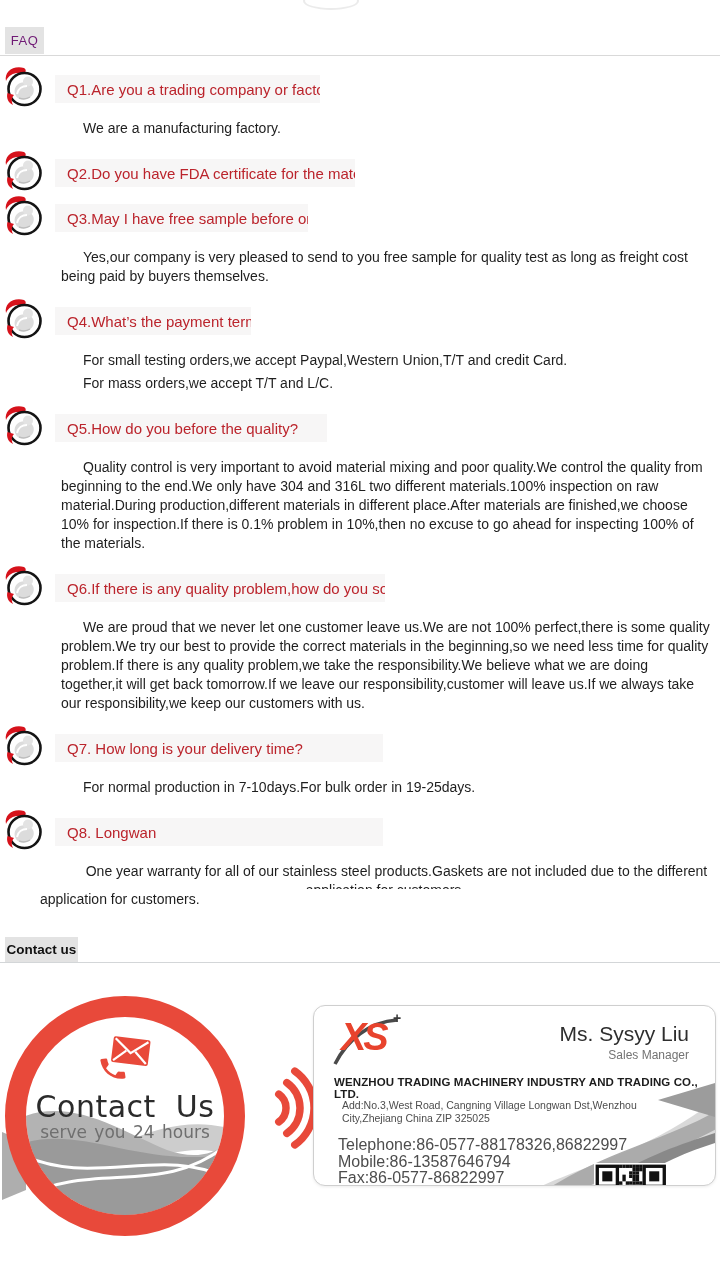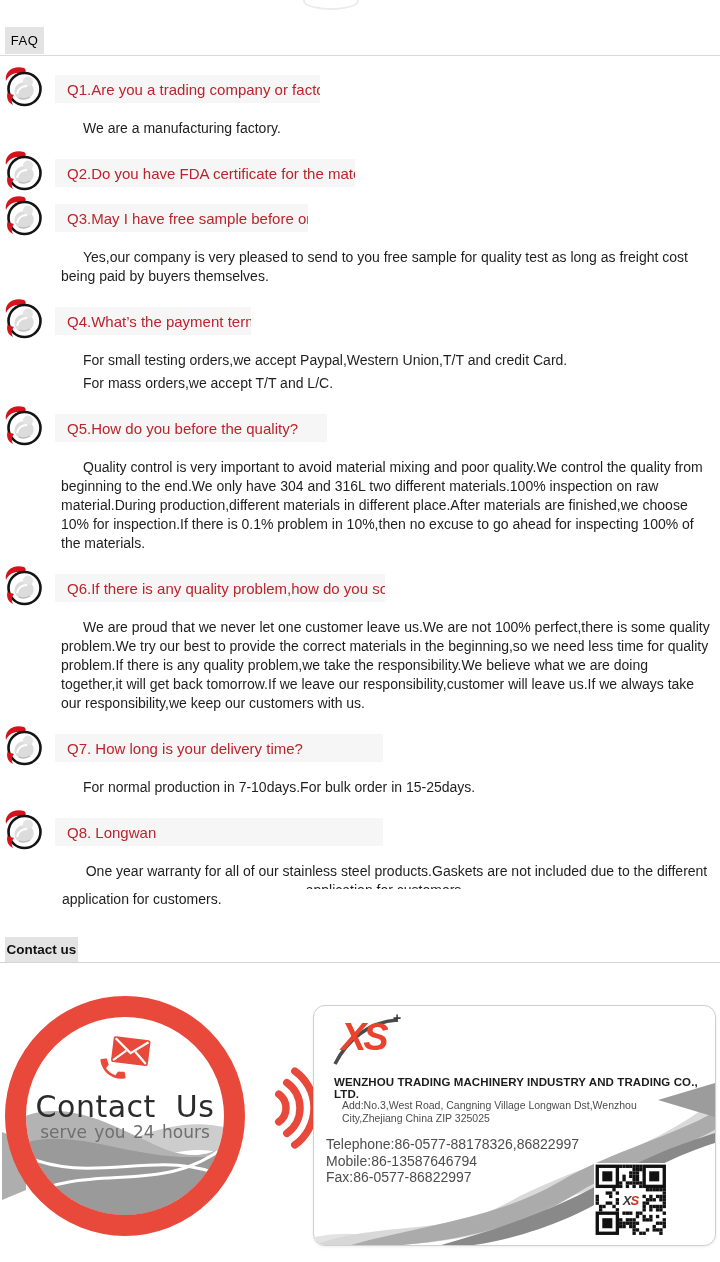--- a/index.html
+++ b/index.html
@@ -3,21 +3,21 @@
 <meta charset="utf-8">
 <style>
   html,body{margin:0;padding:0;background:#fff;}
   .page{position:relative;width:720px;height:1262px;background:#fff;overflow:hidden;
         font-family:"Liberation Sans",sans-serif;}
   
   .top-artifact{position:absolute;left:303px;top:-8px;width:52px;height:14px;border:2px solid #dadada;
         border-radius:50%;opacity:.55;}
   
   .tab{position:absolute;background:var(--tab_bg,#e3e3e3);display:flex;align-items:center;justify-content:center;
-       color:#000000;}
+       color:#701a75;}
   #faq-tab{left:5px;top:27px;width:39px;height:27px;font-size:13px;letter-spacing:.5px;}
   #contact-tab{left:5px;top:937px;width:73px;height:25px;font-size:13.5px;font-weight:bold;color:#101010;}
   .rule{position:absolute;left:0;right:0;height:1px;background:#d9d9d9;}
   #rule1{top:55px;}
   #rule2{top:962px;background:#d3d6d8;}
   
   #faq-list{position:absolute;left:0;top:65px;width:720px;}
   .item{margin-bottom:1px;}
   .qrow{display:flex;align-items:flex-start;margin-left:3px;}
   .mascot{width:40px;height:44px;flex:none;}
@@ -28,45 +28,45 @@
   .item:nth-child(2) .qbar{width:300px}
   .item:nth-child(3) .qbar{width:253px}
   .item:nth-child(4) .qbar{width:196px}
   .item:nth-child(5) .qbar{width:272px}
   .item:nth-child(6) .qbar{width:330px}
   .item:nth-child(7) .qbar{width:328px}
   .item:nth-child(8) .qbar{width:328px}
   .answer{padding:6px 6px 6px 57px;color:var(--text_dark,#1e1e1e);font-size:14px;line-height:19px;}
   .answer p{margin:4px;text-indent:22px;}
   .answer.clip{max-height:31px;overflow:hidden;padding-bottom:0;text-align:center;}
-  .seam{padding-left:62px;font-size:14px;line-height:19px;color:var(--text_dark,#1e1e1e);margin:1px 0 6px;}
+  .seam{padding-left:40px;font-size:14px;line-height:19px;color:var(--text_dark,#1e1e1e);margin:1px 0 6px;}
   
   #badge-svg{position:absolute;left:2px;top:992px;width:246px;height:246px;}
   #badge-title{position:absolute;left:12px;top:1089px;width:226px;text-align:center;
         font-family:"DejaVu Sans",sans-serif;font-size:30px;color:#2b2b2b;letter-spacing:.5px;word-spacing:10px;}
   #badge-sub{position:absolute;left:12px;top:1122px;width:226px;text-align:center;
         font-family:"DejaVu Sans",sans-serif;font-size:17px;color:#6f6f6f;word-spacing:2px;}
   #signal-svg{position:absolute;left:267px;top:1061px;width:46px;height:94px;}
   
-  #card{position:absolute;left:313px;top:1005px;width:403px;height:241px;background:#fff;
+  #card{position:absolute;left:313px;top:1005px;width:403px;height:181px;background:#fff;
         border:1px solid #cfcfcf;border-radius:12px;box-sizing:border-box;overflow:hidden;
         box-shadow:0 1px 3px rgba(0,0,0,.08);}
   #ribbons{position:absolute;left:0;top:0;width:403px;height:241px;z-index:0;}
   .card-el{position:absolute;z-index:1;}
   #logo{left:17px;top:6px;width:78px;height:56px;}
   #logo .letters{position:absolute;left:10px;top:4px;font-weight:bold;font-style:italic;
         font-size:38px;color:var(--logo_red,#e8432d);letter-spacing:-3px;}
   #logo svg{position:absolute;left:0;top:0;}
   #person{right:26px;top:16px;text-align:right;}
   #person .name{font-size:21px;color:#2e2e2e;}
   #person .title{font-size:12px;color:#737373;margin-top:2px;}
   #company{left:20px;top:70px;width:372px;font-size:11.5px;font-weight:bold;color:#1c1c1c;letter-spacing:.1px;}
   .addr{left:28px;width:300px;font-size:10.5px;color:#4d4d4d;line-height:13px;}
   #addr1{top:93px;} #addr2{top:106px;}
-  .contact-line{left:12px;font-size:14px;color:#4d4d4d;}
+  .contact-line{left:24px;font-size:16px;color:#4d4d4d;}
   #tel{top:130px;} #mob{top:147px;} #fax{top:163px;}
   #qr-wrap{left:280px;top:157px;width:74px;height:74px;background:#fff;z-index:2;}
   #qr-logo{position:absolute;left:26px;top:26px;width:22px;height:22px;background:#fff;z-index:3;
         display:flex;align-items:center;justify-content:center;font-weight:bold;font-style:italic;font-size:13px;}
   #qr-logo .x{color:#3b3b3b;} #qr-logo .s{color:#d03025;margin-left:-1px;}
 </style>
 </head>
 <body>
 
 <div class="page">
@@ -184,21 +184,21 @@
  <circle cx="21.5" cy="24" r="16" fill="#fff" stroke="#141414" stroke-width="2.6"></circle>
  <path d="M4.5 28 C3 33 5.5 38 10 40 C8 36 8.6 32.5 11 30 Z" fill="var(--mascot_red,#d6121b)"></path>
  <path d="M13 31 C10 26 12 20 17 18 C22 16 28 18 30 22 C32 26 30 31 26 33 C22 35 15 35 13 31 Z" fill="#dcdcdc"></path>
  <circle cx="25" cy="16.5" r="5" fill="#e3e3e3"></circle>
  <path d="M14 29 C15 24 19 21 24 21" stroke="#fff" stroke-width="2" fill="none"></path>
  <path d="M16 33 C20 34.5 24 34 27 32" stroke="#bdbdbd" stroke-width="1.5" fill="none"></path>
 </svg></span>
           <div class="qbar">Q7. How long is your delivery time?</div>
         </div>
         <div class="answer">
-          <p>For normal production in 7-10days.For bulk order in 15-25days.</p>
+          <p>For normal production in 7-10days.For bulk order in 19-25days.</p>
         </div>
       </div>
       <div class="item">
         <div class="qrow">
           <span class="mascot"><svg width="40" height="44" viewBox="0 0 40 44">
  <path d="M21 3 C10 0 1 7 3 16 C6 9 13 7 19 8.5 C23 9 24 4.5 21 3 Z" fill="var(--mascot_red,#d6121b)"></path>
  <circle cx="21.5" cy="24" r="16" fill="#fff" stroke="#141414" stroke-width="2.6"></circle>
  <path d="M4.5 28 C3 33 5.5 38 10 40 C8 36 8.6 32.5 11 30 Z" fill="var(--mascot_red,#d6121b)"></path>
  <path d="M13 31 C10 26 12 20 17 18 C22 16 28 18 30 22 C32 26 30 31 26 33 C22 35 15 35 13 31 Z" fill="#dcdcdc"></path>
  <circle cx="25" cy="16.5" r="5" fill="#e3e3e3"></circle>
@@ -258,20 +258,24 @@
       <path d="M30 241 C100 220 180 214 245 176 C300 144 360 130 404 104 L404 122 C362 146 305 160 255 192 C195 228 110 240 50 241 Z" fill="#a9a9a9" opacity="0.95"></path>
       <path d="M120 241 C190 222 250 200 300 170 C340 146 380 134 404 126 L404 136 C378 144 342 158 308 182 C260 216 190 238 140 241 Z" fill="#898989"></path>
       <path d="M404 76 L404 112 L344 94 Z" fill="#9c9c9c"></path>
     </svg>
     <div class="card-el" id="logo">
       <svg width="78" height="56" viewBox="0 0 78 56">
         <path d="M4 52 C16 28 38 10 66 8" stroke="#4a4a4a" stroke-width="3.5" fill="none"></path>
       </svg>
       <span class="letters"><span>X</span><span>S</span></span>
       <span style="position:absolute;left:62px;top:-2px;color:#3a3a3a;font-weight:bold;font-size:14px;">+</span>
+    </div>
+    <div class="card-el" id="person">
+      <div class="name">Ms. Sysyy Liu</div>
+      <div class="title">Sales Manager</div>
     </div>
     <div class="card-el" id="company">WENZHOU TRADING MACHINERY INDUSTRY AND TRADING CO., LTD.</div>
     <div class="card-el addr" id="addr1">Add:No.3,West Road, Cangning Village Longwan Dst,Wenzhou</div>
     <div class="card-el addr" id="addr2">City,Zhejiang China ZIP 325025</div>
     <div class="card-el contact-line" id="tel">Telephone:86-0577-88178326,86822997</div>
     <div class="card-el contact-line" id="mob">Mobile:86-13587646794</div>
     <div class="card-el contact-line" id="fax">Fax:86-0577-86822997</div>
     <div class="card-el" id="qr-wrap">
       <svg id="qr-svg" width="74" height="74" viewBox="0 0 74 74">
           <rect x="1.6" y="1.6" width="23.45" height="23.45" fill="#111"></rect>

